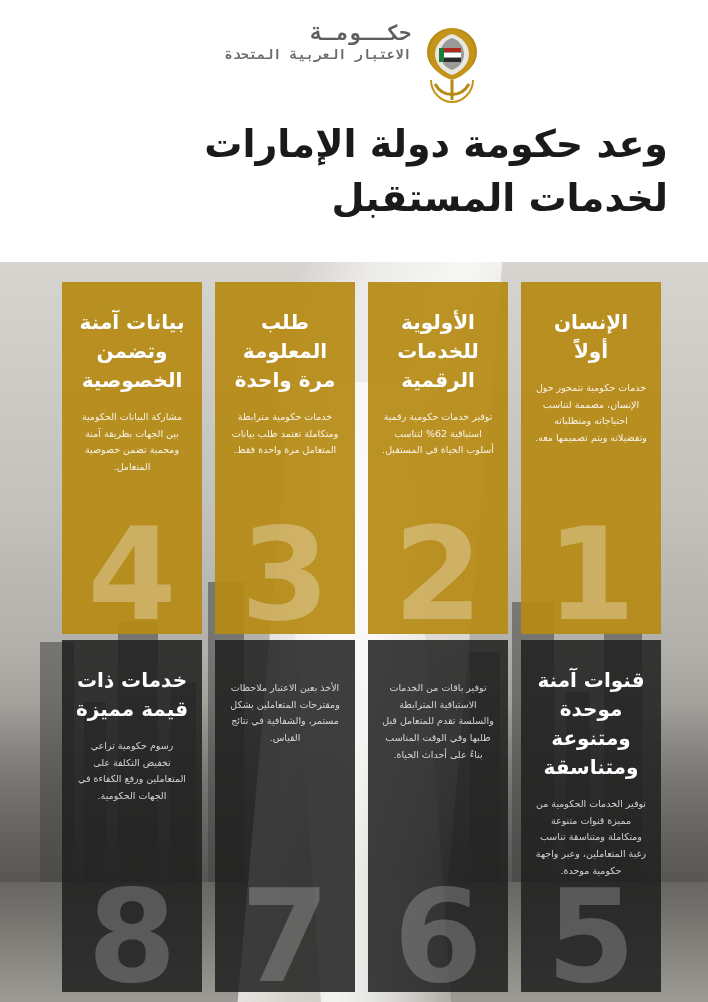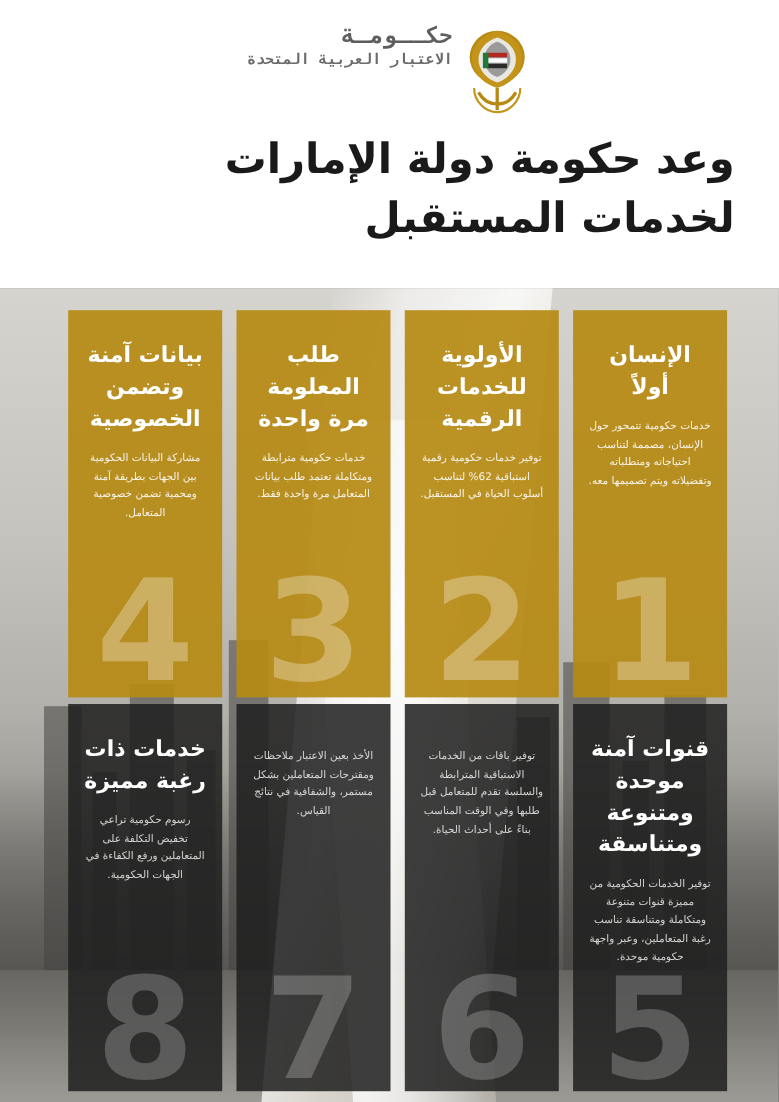--- a/index.html
+++ b/index.html
@@ -295,19 +295,19 @@
       <p>توفير باقات من الخدمات الاستباقية المترابطة والسلسة تقدم للمتعامل قبل طلبها وفي الوقت المناسب بناءً على أحداث الحياة.</p>
       <div class="num">6</div>
     </div>
 
     <div class="card dark">
       <p>الأخذ بعين الاعتبار ملاحظات ومقترحات المتعاملين بشكل مستمر، والشفافية في نتائج القياس.</p>
       <div class="num">7</div>
     </div>
 
     <div class="card dark">
-      <h3>خدمات ذات رغبة مميزة</h3>
+      <h3>خدمات ذات قيمة مميزة</h3>
       <p>رسوم حكومية تراعي تخفيض التكلفة على المتعاملين ورفع الكفاءة في الجهات الحكومية.</p>
       <div class="num">8</div>
     </div>
 
   </div>
 </div>
 
 </body></html>

